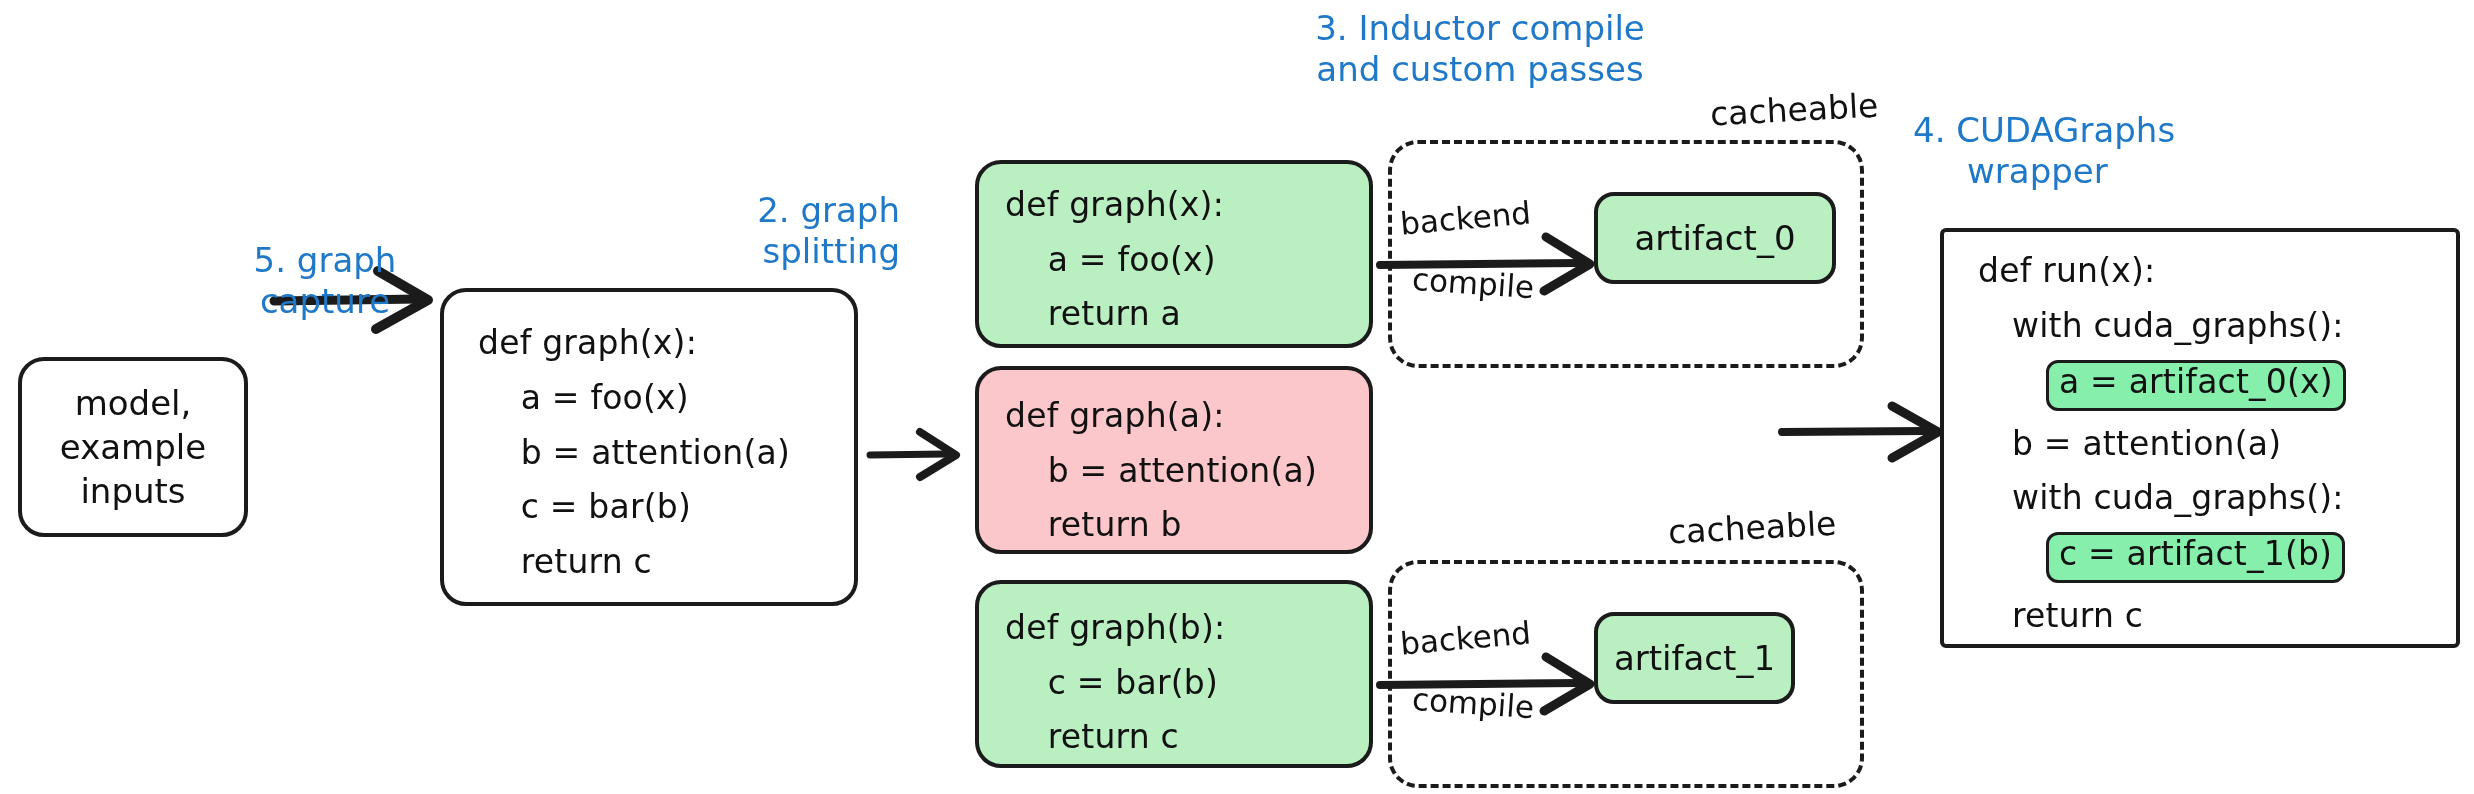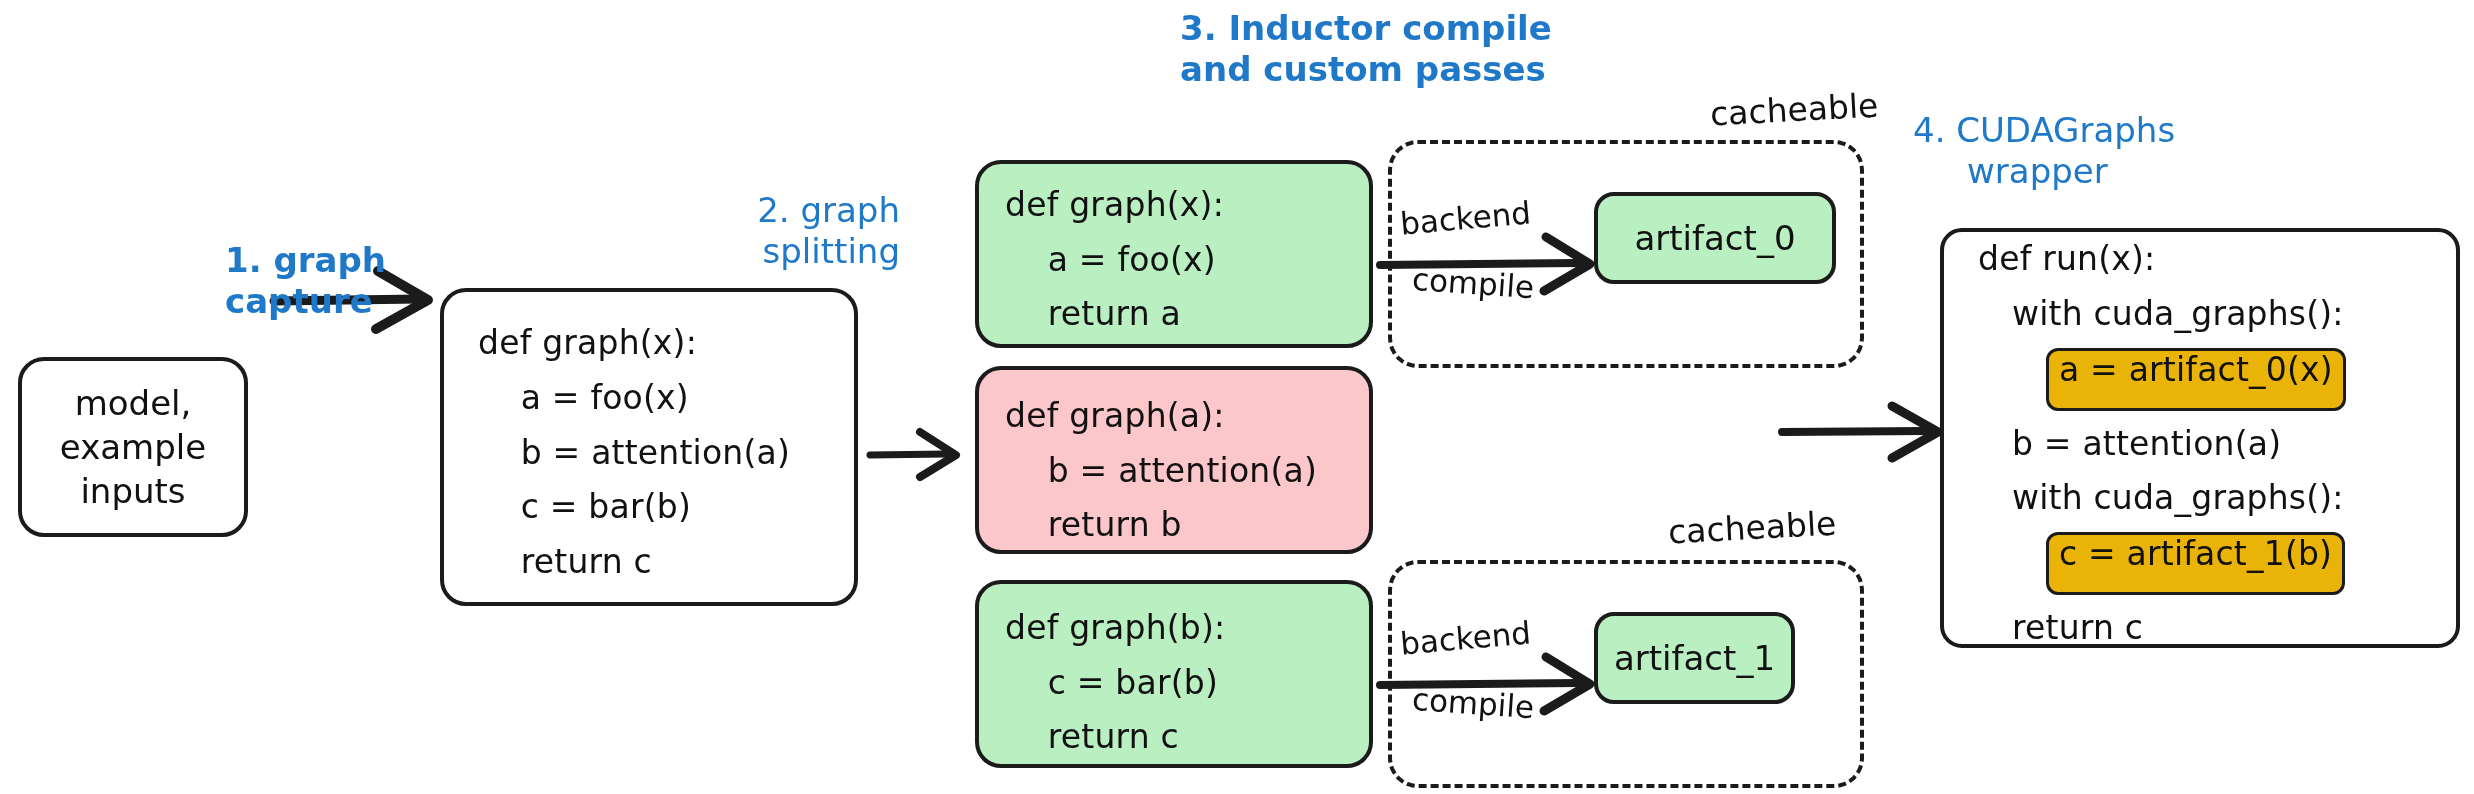--- a/index.html
+++ b/index.html
@@ -48,21 +48,21 @@
 
   .steplabel{
     position:absolute;
     color:#1f79c8;
     font-family:"DejaVu Sans", sans-serif;
     font-size:34px;
     line-height:1.22;
     white-space:pre;
     font-weight:500;
   }
-  .steplabel.center{text-align:left;font-weight:bold;}
+  .steplabel.center{text-align:center;}
   .steplabel.right{text-align:right;}
 
   .cacheable{
     position:absolute;
     font-family:"DejaVu Sans", sans-serif;
     font-size:33px;
     color:#111111;
     transform:rotate(-3deg);
     white-space:nowrap;
   }
@@ -73,24 +73,24 @@
     font-size:31px;
     color:#111111;
     white-space:nowrap;
   }
   .edgelabel.tilt-up{transform:rotate(-5deg);}
   .edgelabel.tilt-dn{transform:rotate(4deg);}
 
   
   .hl{
     display:inline-block;
-    background:#eab308;
+    background:#86efac;
     border:3px solid #1b1b1b;
     border-radius:12px;
-    padding:1px 10px 19px 10px;
+    padding:1px 10px 7px 10px;
     line-height:1.12;
   }
 
   svg.arrow{position:absolute;overflow:visible;}
 </style>
 </head>
 <body>
 
 <div id="stage">
 
@@ -112,21 +112,21 @@
   <svg class="arrow" style="left:1378px;top:645px;width:260px;height:80px;" viewBox="0 0 260 80">
     <path d="M2 40 L200 38" stroke="#1b1b1b" stroke-width="8" fill="none" stroke-linecap="round"></path>
     <path d="M168 12 L212 39 L166 66" stroke="#1b1b1b" stroke-width="9" fill="none" stroke-linecap="round" stroke-linejoin="round"></path>
   </svg>
 
   <svg class="arrow" style="left:1780px;top:390px;width:230px;height:90px;" viewBox="0 0 230 90">
     <path d="M2 42 L146 41" stroke="#1b1b1b" stroke-width="8" fill="none" stroke-linecap="round"></path>
     <path d="M112 16 L158 42 L112 68" stroke="#1b1b1b" stroke-width="9" fill="none" stroke-linecap="round" stroke-linejoin="round"></path>
   </svg>
 
-  <div class="steplabel center" style="left:225px;top:240px;width:200px;">1. graph
+  <div class="steplabel center" style="left:225px;top:240px;width:200px;">5. graph
 capture</div>
 
   <div class="steplabel right" style="left:700px;top:190px;width:200px;">2. graph
 splitting</div>
 
   <div class="steplabel center" style="left:1180px;top:8px;width:600px;">3. Inductor compile
 and custom passes</div>
 
   <div class="steplabel" style="left:1913px;top:110px;width:500px;">4. CUDAGraphs
      wrapper</div>
@@ -169,17 +169,17 @@
 
   <div class="sketchbox green" style="left:1594px;top:192px;width:242px;height:92px;border-radius:20px;">
     <div class="boxlabel">artifact_0</div>
   </div>
 
   <div class="sketchbox green" style="left:1594px;top:612px;width:201px;height:92px;border-radius:20px;">
     <div class="boxlabel">artifact_1</div>
   </div>
 
   <div class="sketchbox" style="left:1940px;top:228px;width:520px;height:420px;
-              padding:26px 0 26px 34px;border-radius:22px;">
+              padding:26px 0 26px 34px;border-radius:6px;">
     <div class="code" id="cuda-code"><span class="codeline" style="padding-left: 0px;">def run(x):</span><span class="codeline" style="padding-left: 34px;">with cuda_graphs():</span><span class="codeline" style="padding-left: 68px;"><span class="hl">a = artifact_0(x)</span></span><span class="codeline" style="padding-left: 34px;">b = attention(a)</span><span class="codeline" style="padding-left: 34px;">with cuda_graphs():</span><span class="codeline" style="padding-left: 68px;"><span class="hl">c = artifact_1(b)</span></span><span class="codeline" style="padding-left: 34px;">return c</span></div>
   </div>
 
 </div>
 
 </body></html>

